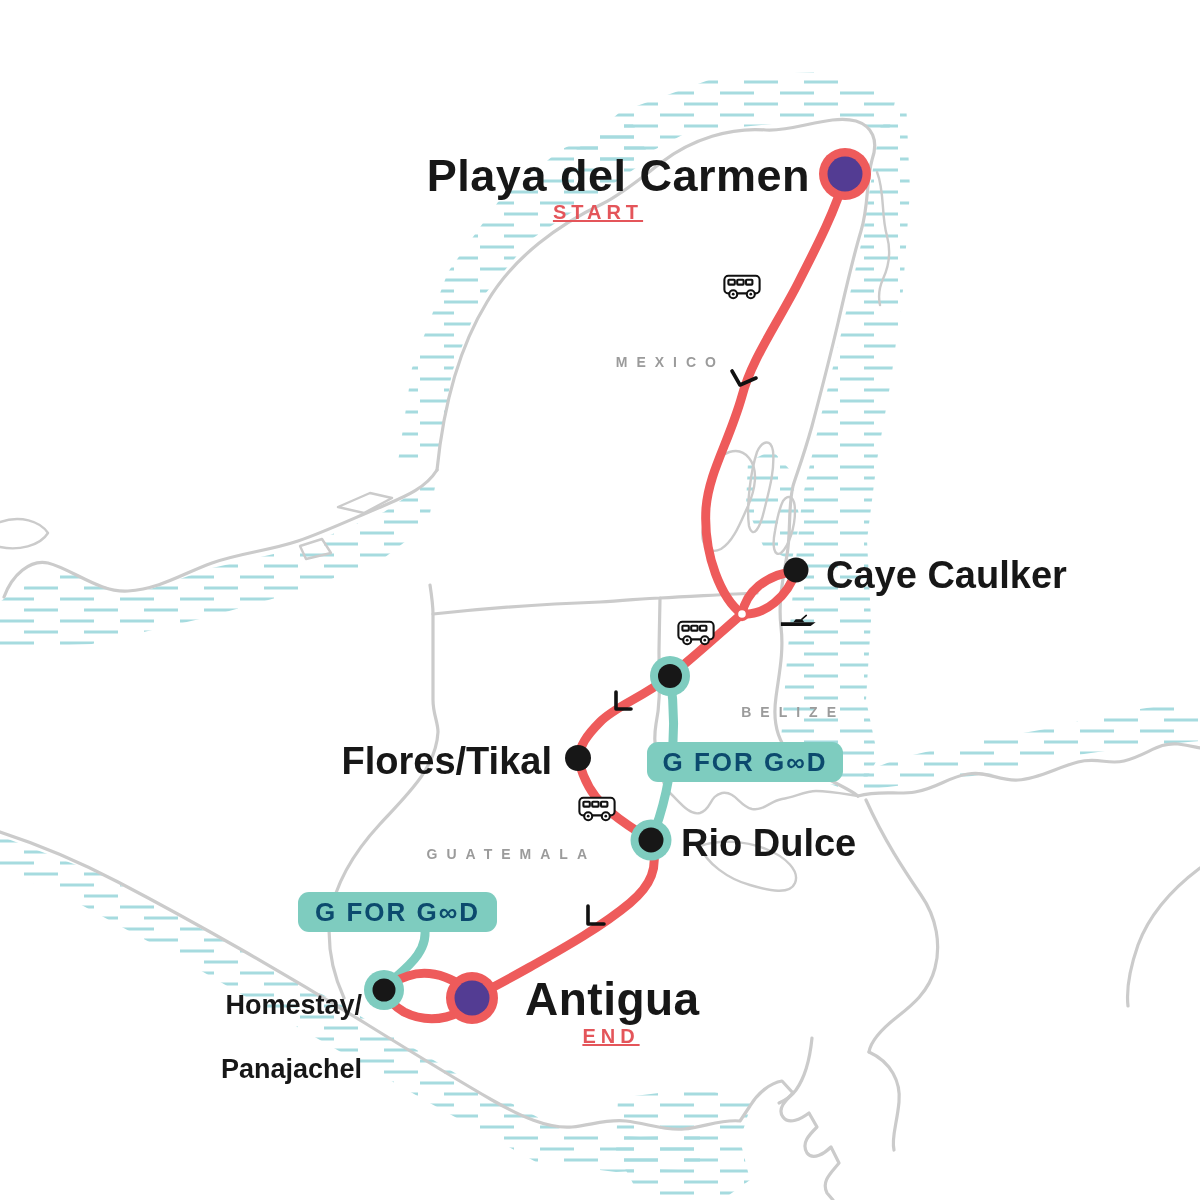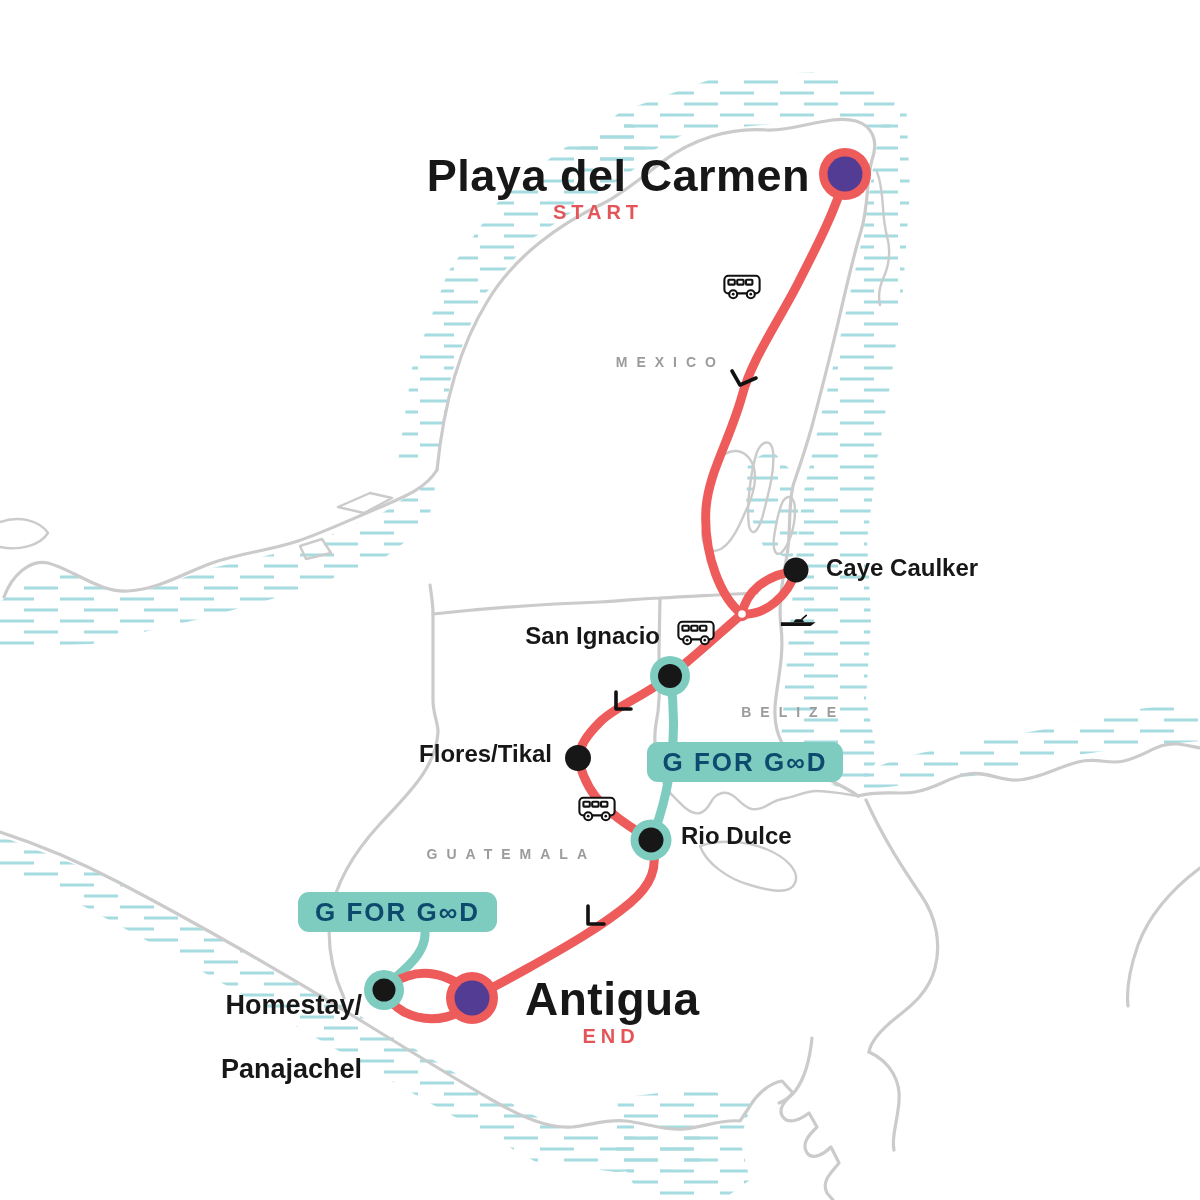--- a/index.html
+++ b/index.html
@@ -29,23 +29,23 @@
   .dot-black{fill:var(--stop-black);}
   .ring-teal{fill:var(--teal);}
   .ring-red{fill:var(--route-red);}
   .dot-purple{fill:var(--purple);}
   .ic{stroke:#111;stroke-width:2.6;stroke-linejoin:round;stroke-linecap:round;}
   .ic-body{fill:#fff;}
   .ic-fill{fill:#111;stroke:none;}
   
   .lbl{position:absolute;color:var(--stop-black);font-weight:800;white-space:nowrap;}
   .terminal{font-size:45px;letter-spacing:.5px;}
-  .stop{font-size:24px;}
+  .stop{font-size:38px;}
   .stop2{font-size:27px;line-height:28px;margin-top:36px;}
-  .sub{position:absolute;color:var(--accent-text-red);font-weight:700;font-size:20px;letter-spacing:5px;white-space:nowrap;}
+  .sub{position:absolute;color:var(--accent-text-red);font-weight:700;font-size:20px;letter-spacing:5px;white-space:nowrap;text-decoration:underline;}
   .country{position:absolute;color:var(--country-gray);font-weight:700;font-size:14px;letter-spacing:9px;white-space:nowrap;}
   .t-center{text-align:right;}
   .t-right{text-align:right;}
   .badge{
     position:absolute;background:var(--teal);border-radius:11px;
     color:#0c4a6e;font-weight:700;font-size:26px;letter-spacing:2px;
     display:flex;align-items:center;justify-content:center;white-space:nowrap;
   }
 </style>
 </head>
@@ -172,21 +172,20 @@
     <span>G FOR G∞D</span>
   </div>
 
   <div class="lbl terminal t-center" style="left:340px;top:150px;width:470px;">Playa del Carmen</div>
   <div class="sub t-center" style="left:498px;top:201px;width:200px;text-align:center;">START</div>
 
   <div class="country t-center" style="left:505px;top:354px;width:220px;">MEXICO</div>
 
   <div class="lbl stop" style="left:826px;top:554px;">Caye Caulker</div>
 
-  <div class="lbl stop t-right" style="left:420px;top:622px;width:240px;">San Ignacio</div>
 
   <div class="country t-center" style="left:645px;top:704px;width:200px;">BELIZE</div>
 
   <div class="lbl stop t-right" style="left:310px;top:740px;width:242px;">Flores/Tikal</div>
 
   <div class="country t-center" style="left:352px;top:846px;width:244px;">GUATEMALA</div>
 
   <div class="lbl stop" style="left:681px;top:822px;">Rio Dulce</div>
 
   <div style="position:absolute;left:120px;top:955px;width:242px;">

